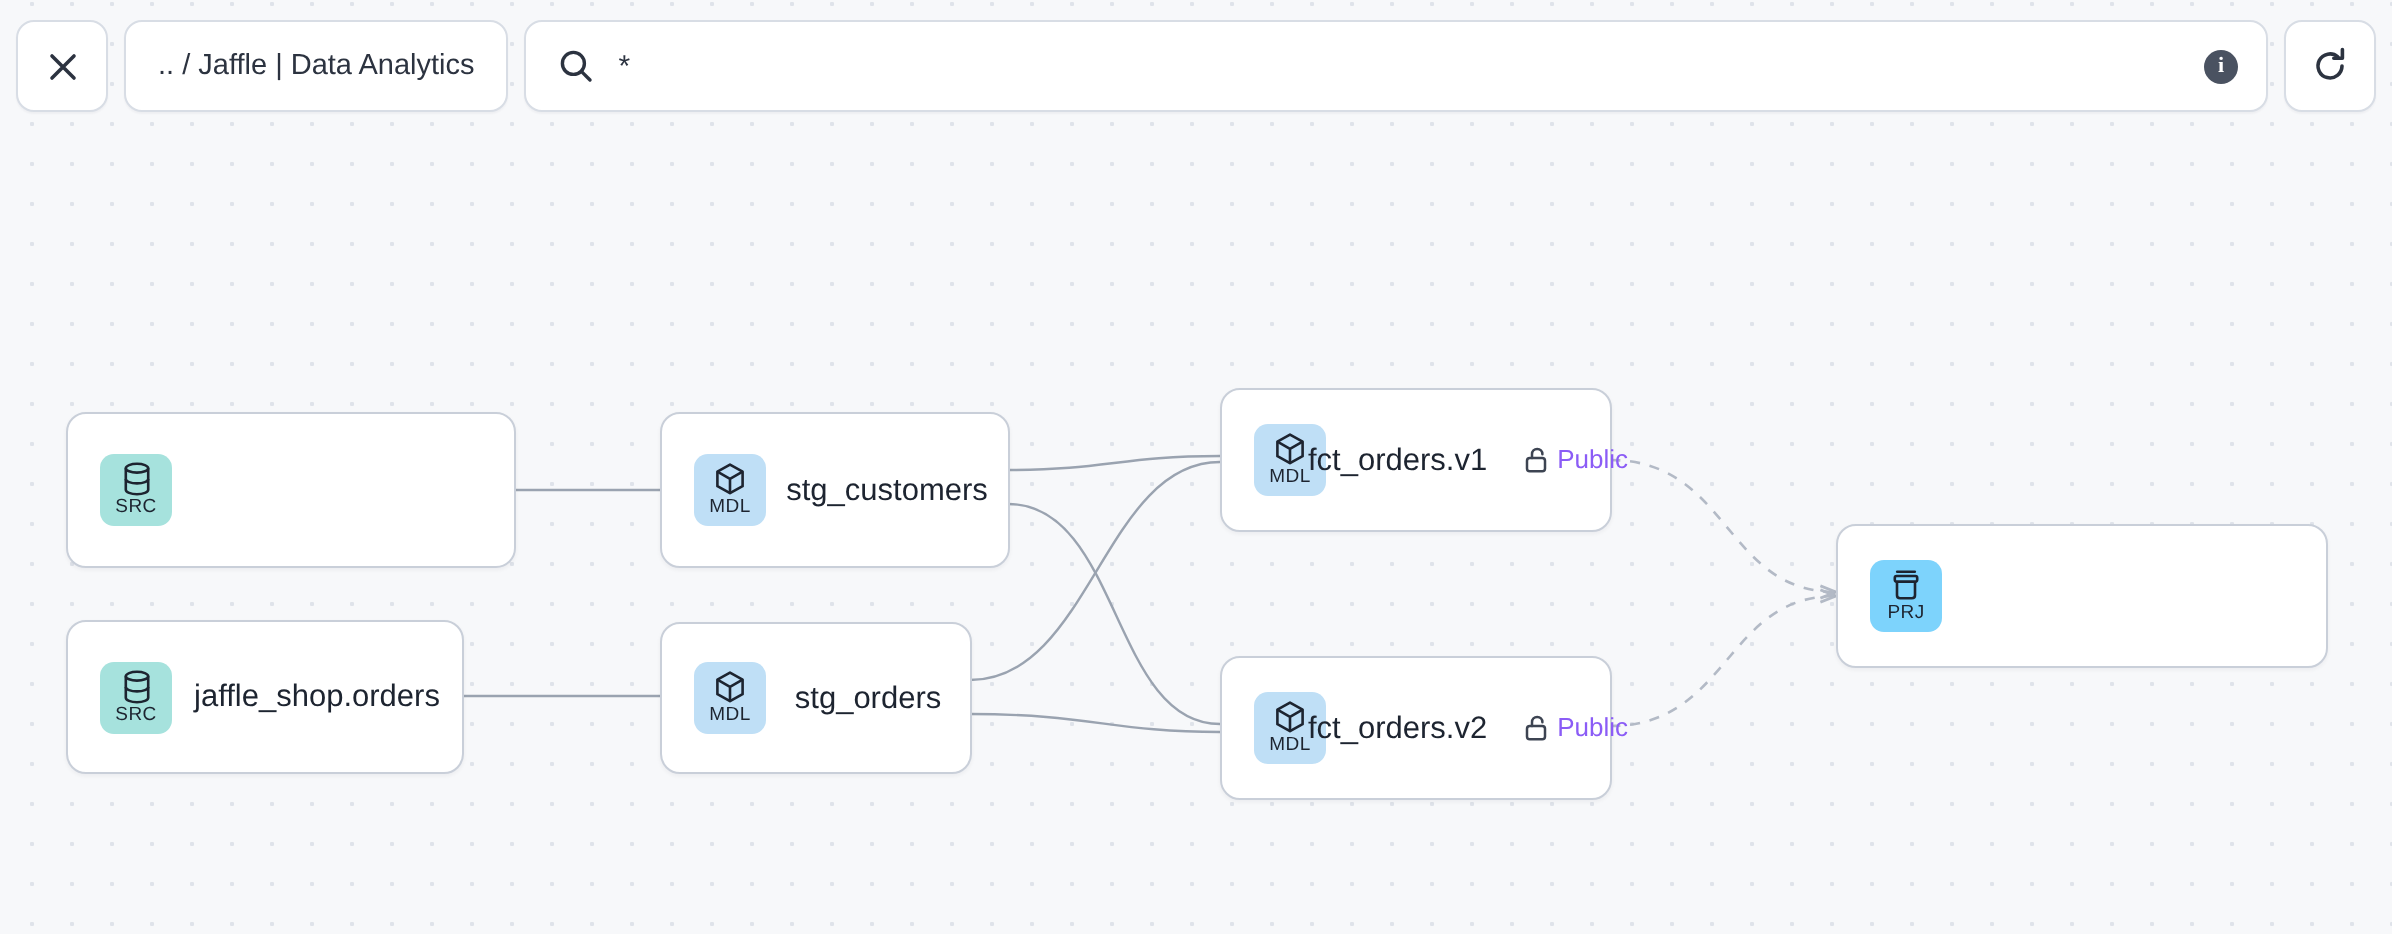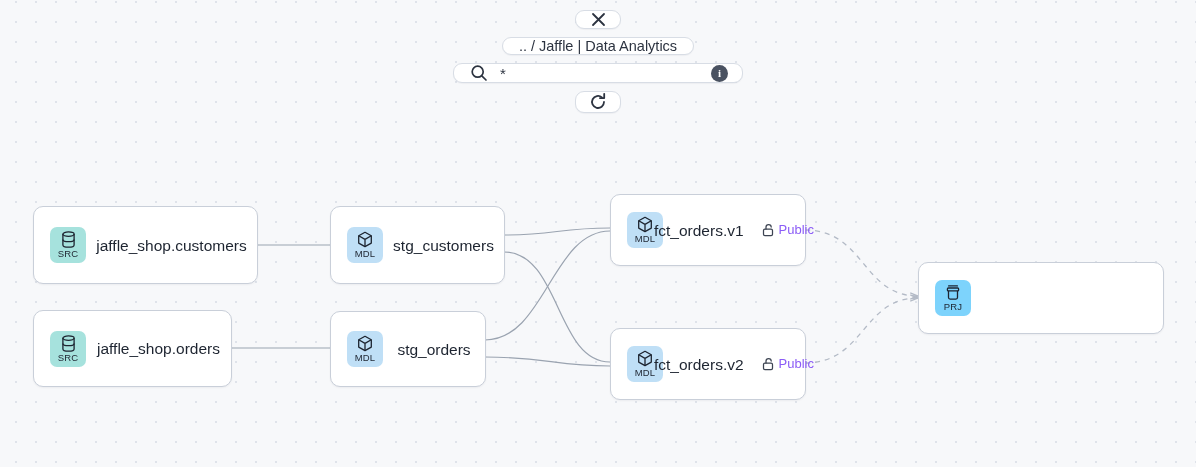--- a/index.html
+++ b/index.html
@@ -26,21 +26,20 @@
   .toolbar {
     position: absolute;
     top: 10px;
     left: 8px;
     right: 8px;
     height: 46px;
     display: flex;
     align-items: center;
     gap: 8px;
     z-index: 20;
-    flex-direction: column;
   }
   .tb-btn {
     width: 46px;
     height: 46px;
     background: #ffffff;
     border: 1px solid #d8dde5;
     border-radius: 9px;
     box-sizing: border-box;
     display: flex;
     align-items: center;
@@ -256,23 +255,20 @@
       <div class="node-icon" style="background:#a6e2dd;">
         <span class="glyph">
           <svg width="15" height="17" viewBox="0 0 15 17">
             <ellipse cx="7.5" cy="3.1" rx="5.6" ry="2.2" fill="none" stroke="#1d2430" stroke-width="1.3"></ellipse>
             <path d="M1.9,3.1 V13.9 C1.9,15.1 4.4,16.1 7.5,16.1 C10.6,16.1 13.1,15.1 13.1,13.9 V3.1" fill="none" stroke="#1d2430" stroke-width="1.3"></path>
             <path d="M1.9,8.5 C1.9,9.7 4.4,10.7 7.5,10.7 C10.6,10.7 13.1,9.7 13.1,8.5" fill="none" stroke="#1d2430" stroke-width="1.3"></path>
           </svg>
         </span>
         <span class="kind">SRC</span>
       </div>
-      <div class="node-body">
-        <div class="node-title">jaffle_shop.customers</div>
-      </div>
     </div>
 
     <div class="node" style="left:33px; top:310px; width:199px; height:77px;">
       <div class="node-icon" style="background:#a6e2dd;">
         <span class="glyph">
           <svg width="15" height="17" viewBox="0 0 15 17">
             <ellipse cx="7.5" cy="3.1" rx="5.6" ry="2.2" fill="none" stroke="#1d2430" stroke-width="1.3"></ellipse>
             <path d="M1.9,3.1 V13.9 C1.9,15.1 4.4,16.1 7.5,16.1 C10.6,16.1 13.1,15.1 13.1,13.9 V3.1" fill="none" stroke="#1d2430" stroke-width="1.3"></path>
             <path d="M1.9,8.5 C1.9,9.7 4.4,10.7 7.5,10.7 C10.6,10.7 13.1,9.7 13.1,8.5" fill="none" stroke="#1d2430" stroke-width="1.3"></path>
           </svg>

